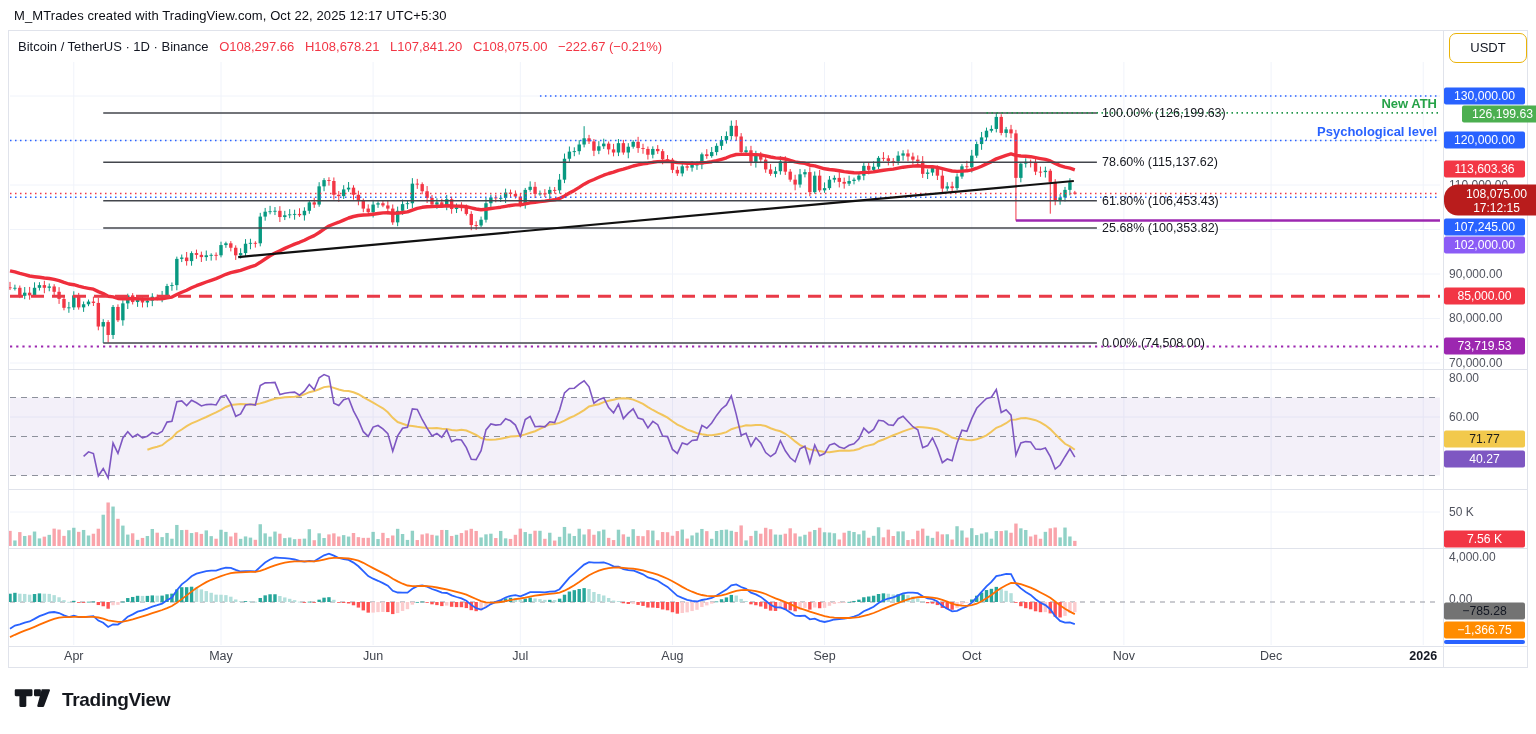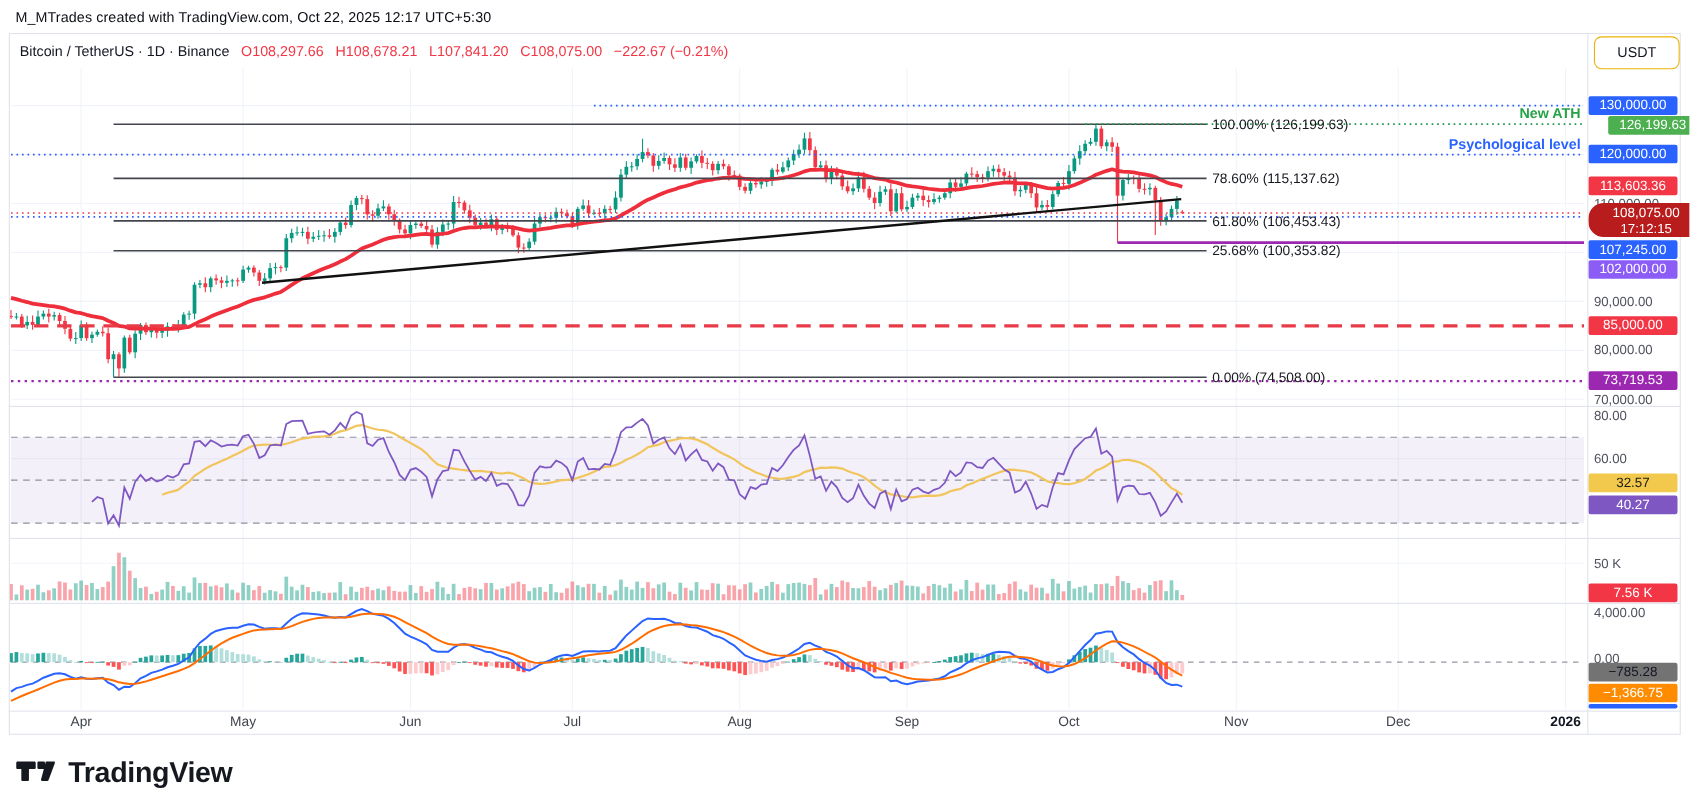--- a/index.html
+++ b/index.html
@@ -14,21 +14,21 @@
   #usdt-btn{position:absolute;left:1449px;top:33px;width:76px;height:28px;border:1px solid #eab308;border-radius:7px;background:#fff;font-size:13px;color:#131722;text-align:center;line-height:27px;}
   #plot{position:absolute;left:0;top:0;}
   .fib-label{position:absolute;font-size:12.5px;color:#16181f;transform:translateY(-50%);white-space:nowrap;}
   .annot{position:absolute;font-size:13px;font-weight:700;transform:translateY(-50%);white-space:nowrap;}
   .tick{position:absolute;left:1449px;font-size:12px;color:#50535e;transform:translateY(-50%);white-space:nowrap;}
   .chip{position:absolute;left:1444px;width:81px;border-radius:2px;font-size:12.2px;font-weight:500;color:#fff;text-align:center;transform:translateY(-50%);line-height:17px;}
   .chip .sub{display:block;line-height:14px;font-size:12px;margin-top:-2px;}
   .month{position:absolute;font-size:12.5px;color:#41454e;transform:translateX(-50%);top:649px;}
   .month.bold{font-weight:700;color:#131722;}
   #logo{position:absolute;left:14px;top:687px;display:flex;align-items:center;}
-  #logo-text{font-size:26px;font-weight:700;color:#15181e;margin-left:8px;letter-spacing:-0.3px;}
+  #logo-text{font-size:19px;font-weight:700;color:#15181e;margin-left:8px;letter-spacing:-0.3px;}
 </style>
 </head>
 <body>
 <div id="stage">
 
 <div id="header">M_MTrades created with TradingView.com, Oct 22, 2025 12:17 UTC+5:30</div>
 
 <div id="chartbox"></div>
 <svg id="plot" width="1536" height="668">
       <defs>
@@ -996,21 +996,21 @@
       <div class="tick" style="top: 599px;">0.00</div>
       <div class="chip" style="top: 96px; background: rgb(41, 98, 255); color: rgb(255, 255, 255);">130,000.00</div>
       <div class="chip" style="top: 114px; background: rgb(76, 175, 80); color: rgb(255, 255, 255); margin-left: 18px;">126,199.63</div>
       <div class="chip" style="top: 140px; background: rgb(41, 98, 255); color: rgb(255, 255, 255);">120,000.00</div>
       <div class="chip" style="top: 169px; background: rgb(242, 54, 69); color: rgb(255, 255, 255);">113,603.36</div>
       <div class="chip" style="top: 200px; background: #b91c1c; color: rgb(255, 255, 255); padding: 1px 12px; border-radius: 14px;">108,075.00<span class="sub">17:12:15</span></div>
       <div class="chip" style="top: 227px; background: rgb(41, 98, 255); color: rgb(255, 255, 255);">107,245.00</div>
       <div class="chip" style="top: 245px; background: #8b5cf6; color: rgb(255, 255, 255);">102,000.00</div>
       <div class="chip" style="top: 296px; background: rgb(242, 54, 69); color: rgb(255, 255, 255);">85,000.00</div>
       <div class="chip" style="top: 346px; background: rgb(156, 39, 176); color: rgb(255, 255, 255);">73,719.53</div>
-      <div class="chip" style="top: 439px; background: rgb(242, 201, 76); color: rgb(28, 28, 28);">32.57</div>
+      <div class="chip" style="top: 439px; background: rgb(242, 201, 76); color: rgb(28, 28, 28);">71.77</div>
       <div class="chip" style="top: 459px; background: rgb(126, 87, 194); color: rgb(255, 255, 255);">40.27</div>
       <div class="chip" style="top: 539px; background: rgb(242, 54, 69); color: rgb(255, 255, 255);">7.56 K</div>
       <div class="chip" style="top: 611px; background: #737373; color: rgb(19, 23, 34);">−785.28</div>
       <div class="chip" style="top: 630px; background: rgb(255, 140, 0); color: rgb(255, 255, 255);">−1,366.75</div>
       <div class="chip" style="top: 642px; background: rgb(41, 98, 255); color: rgb(255, 255, 255); height: 4px;"></div>
       <div class="fib-label" style="left: 1102px; top: 112.912px;">100.00% (126,199.63)</div>
       <div class="fib-label" style="left: 1102px; top: 162.138px;">78.60% (115,137.62)</div>
       <div class="fib-label" style="left: 1102px; top: 200.782px;">61.80% (106,453.43)</div>
       <div class="fib-label" style="left: 1102px; top: 227.926px;">25.68% (100,353.82)</div>
       <div class="fib-label" style="left: 1102px; top: 342.939px;">0.00% (74,508.00)</div>

